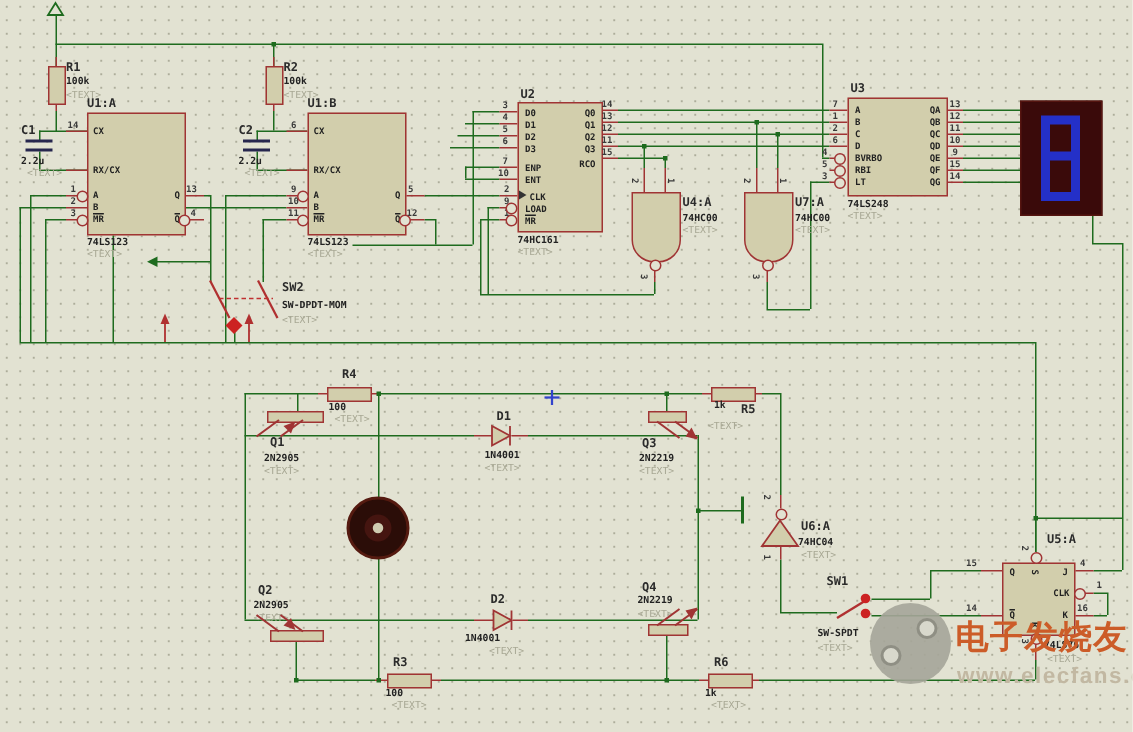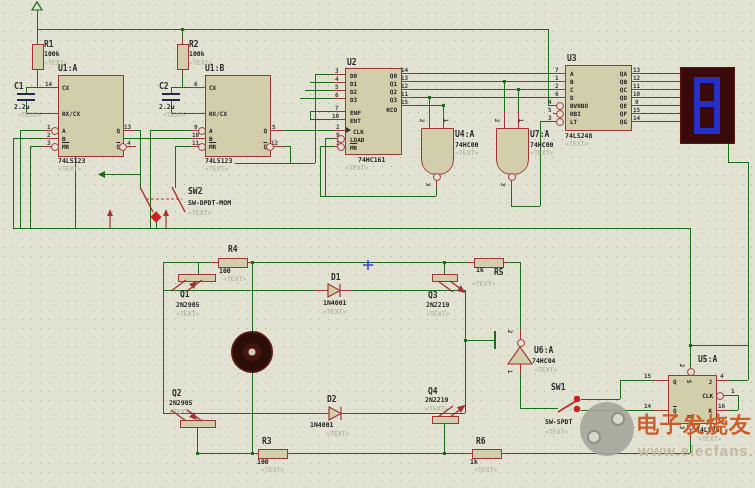--- a/index.html
+++ b/index.html
@@ -290,21 +290,21 @@
     <span class="il" style="left:4px;top:67px">LOAD</span>
     <span class="il ov" style="left:4px;top:75px">MR</span>
     <span class="il" style="right:4px;top:3px">Q0</span>
     <span class="il" style="right:4px;top:11px">Q1</span>
     <span class="il" style="right:4px;top:19px">Q2</span>
     <span class="il" style="right:4px;top:27px">Q3</span>
     <span class="il" style="right:4px;top:37px">RCO</span>
   </div>
   <i class="clk-tri" style="left:346px;top:127px"></i>
   <span class="ref" style="left:347px;top:58px">U2</span>
-  <span class="prt" style="left:358px;top:156px">74HC161</span>
+  <span class="prt" style="left:345px;top:156px">74HC161</span>
   <span class="ph" style="left:345px;top:164px">&lt;TEXT&gt;</span>
   <span class="pn" style="left:335px;top:67px">3</span>
   <span class="pn" style="left:335px;top:75px">4</span>
   <span class="pn" style="left:335px;top:83px">5</span>
   <span class="pn" style="left:335px;top:91px">6</span>
   <span class="pn" style="left:335px;top:104px">7</span>
   <span class="pn" style="left:332px;top:112px">10</span>
   <span class="pn" style="left:336px;top:123px">2</span>
   <span class="pn" style="left:336px;top:131px">9</span>
   <span class="pn" style="left:336px;top:139px">1</span>

